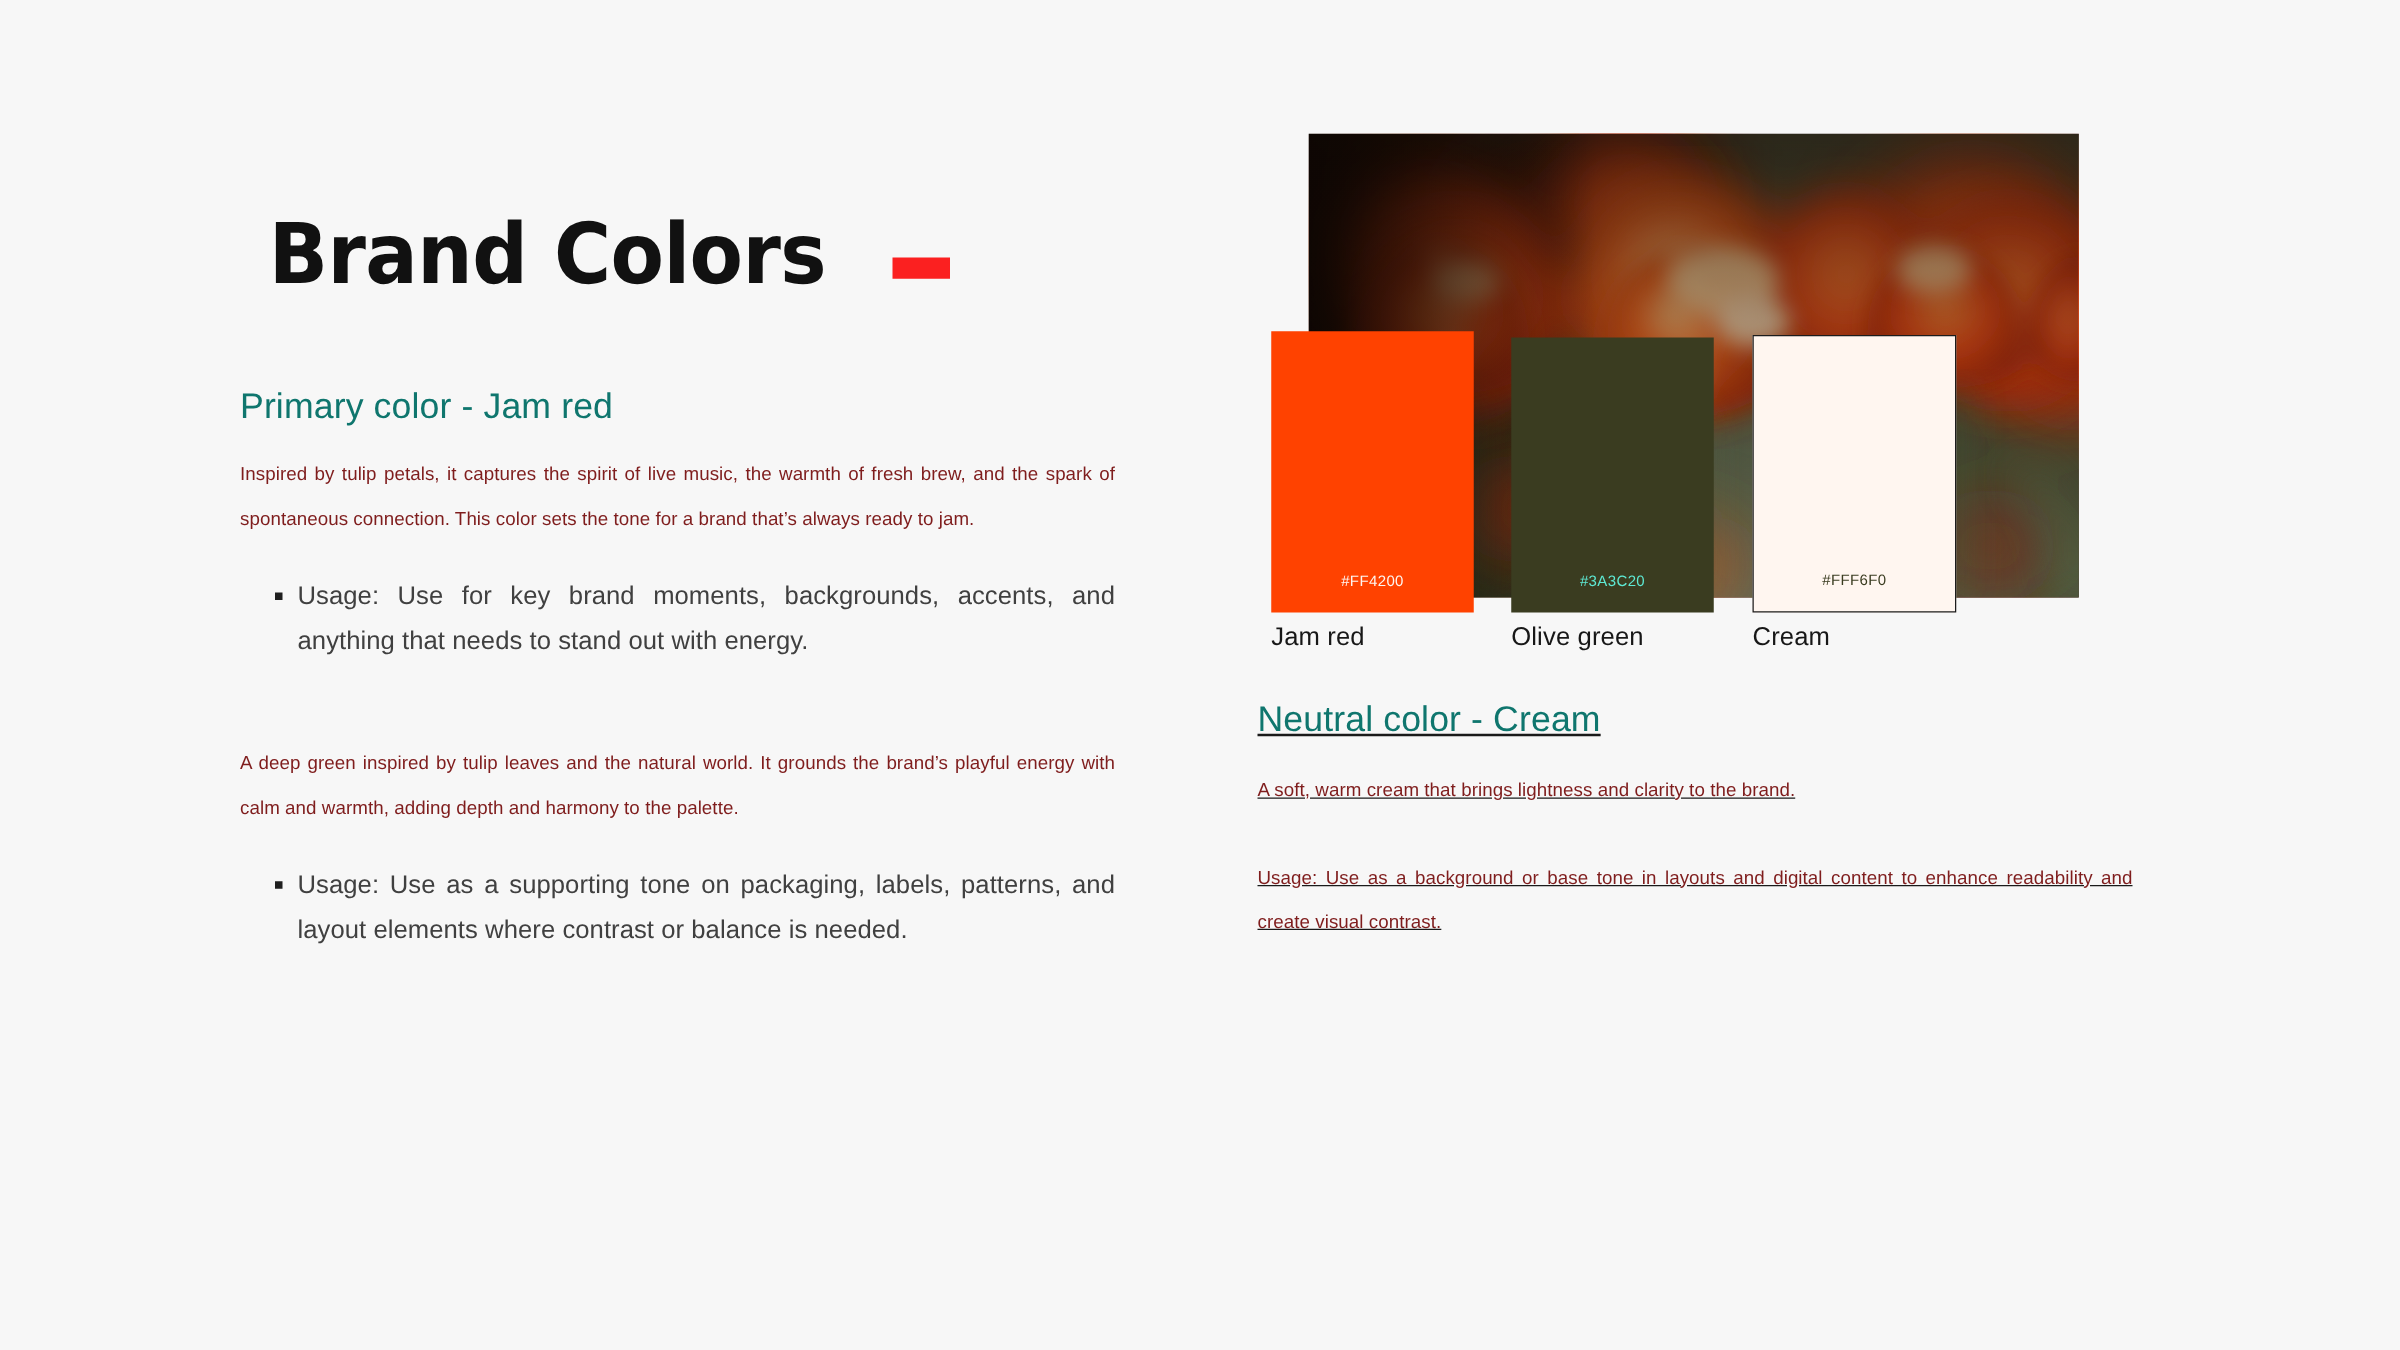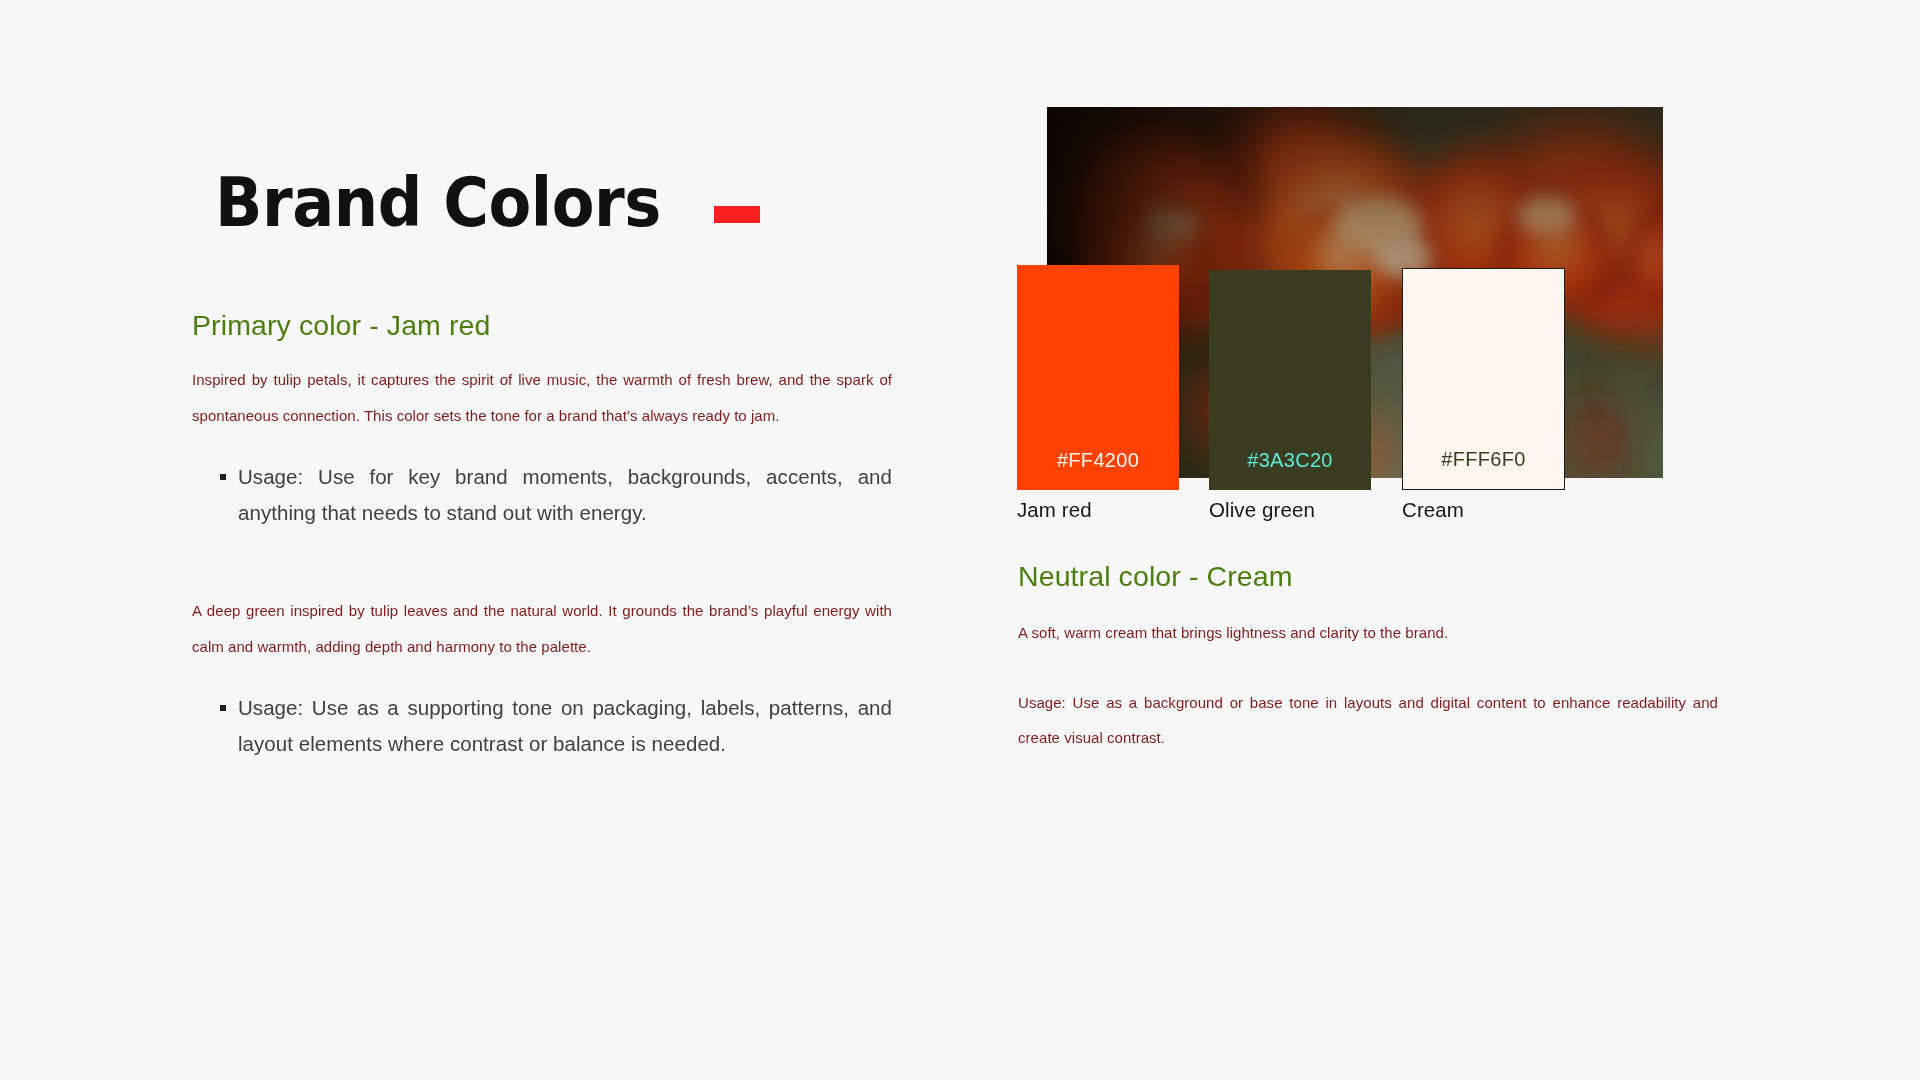--- a/index.html
+++ b/index.html
@@ -53,21 +53,21 @@
     background: #fb2020;
     margin-bottom: 14px;
     flex: 0 0 auto;
   }
 
   .section { margin-bottom: 0; }
 
   .section-heading {
     font-size: 28.5px;
     font-weight: 400;
-    color: #4d7c0f;
+    color: #0f766e;
     letter-spacing: 0.1px;
     margin-bottom: 20px;
   }
 
   .body-text {
     font-size: 15px;
     line-height: 35.5px;
     color: #7f1d1d;
     text-align: justify;
     letter-spacing: 0.05px;
@@ -127,21 +127,21 @@
   .swatch-group { position: absolute; left: 0; top: 0; }
 
   .swatch {
     position: absolute;
     display: flex;
     align-items: flex-end;
     justify-content: center;
   }
 
   .swatch .hex {
-    font-size: 20px;
+    font-size: 12px;
     letter-spacing: 0.3px;
     padding-bottom: 18px;
     font-weight: 400;
   }
 
   .swatch-jam {
     left: 15px;
     top: 265px;
     width: 162px;
     height: 225px;
@@ -176,23 +176,24 @@
     top: 498px;
     letter-spacing: 0.1px;
   }
   .label-jam   { left: 15px;  width: 162px; }
   .label-olive { left: 207px; width: 162px; }
   .label-cream { left: 400px; width: 163px; }
 
   
   .neutral-block {
     position: absolute;
-    left: 16px;
+    left: 4px;
     top: 560px;
     width: 700px;
+    text-decoration: underline;
   }
 
   .neutral-block .section-heading { margin-bottom: 22px; }
 
   .neutral-block .body-text { text-align: left; }
 
   .neutral-block .body-text.justified {
     text-align: justify;
     margin-top: 34px;
   }

